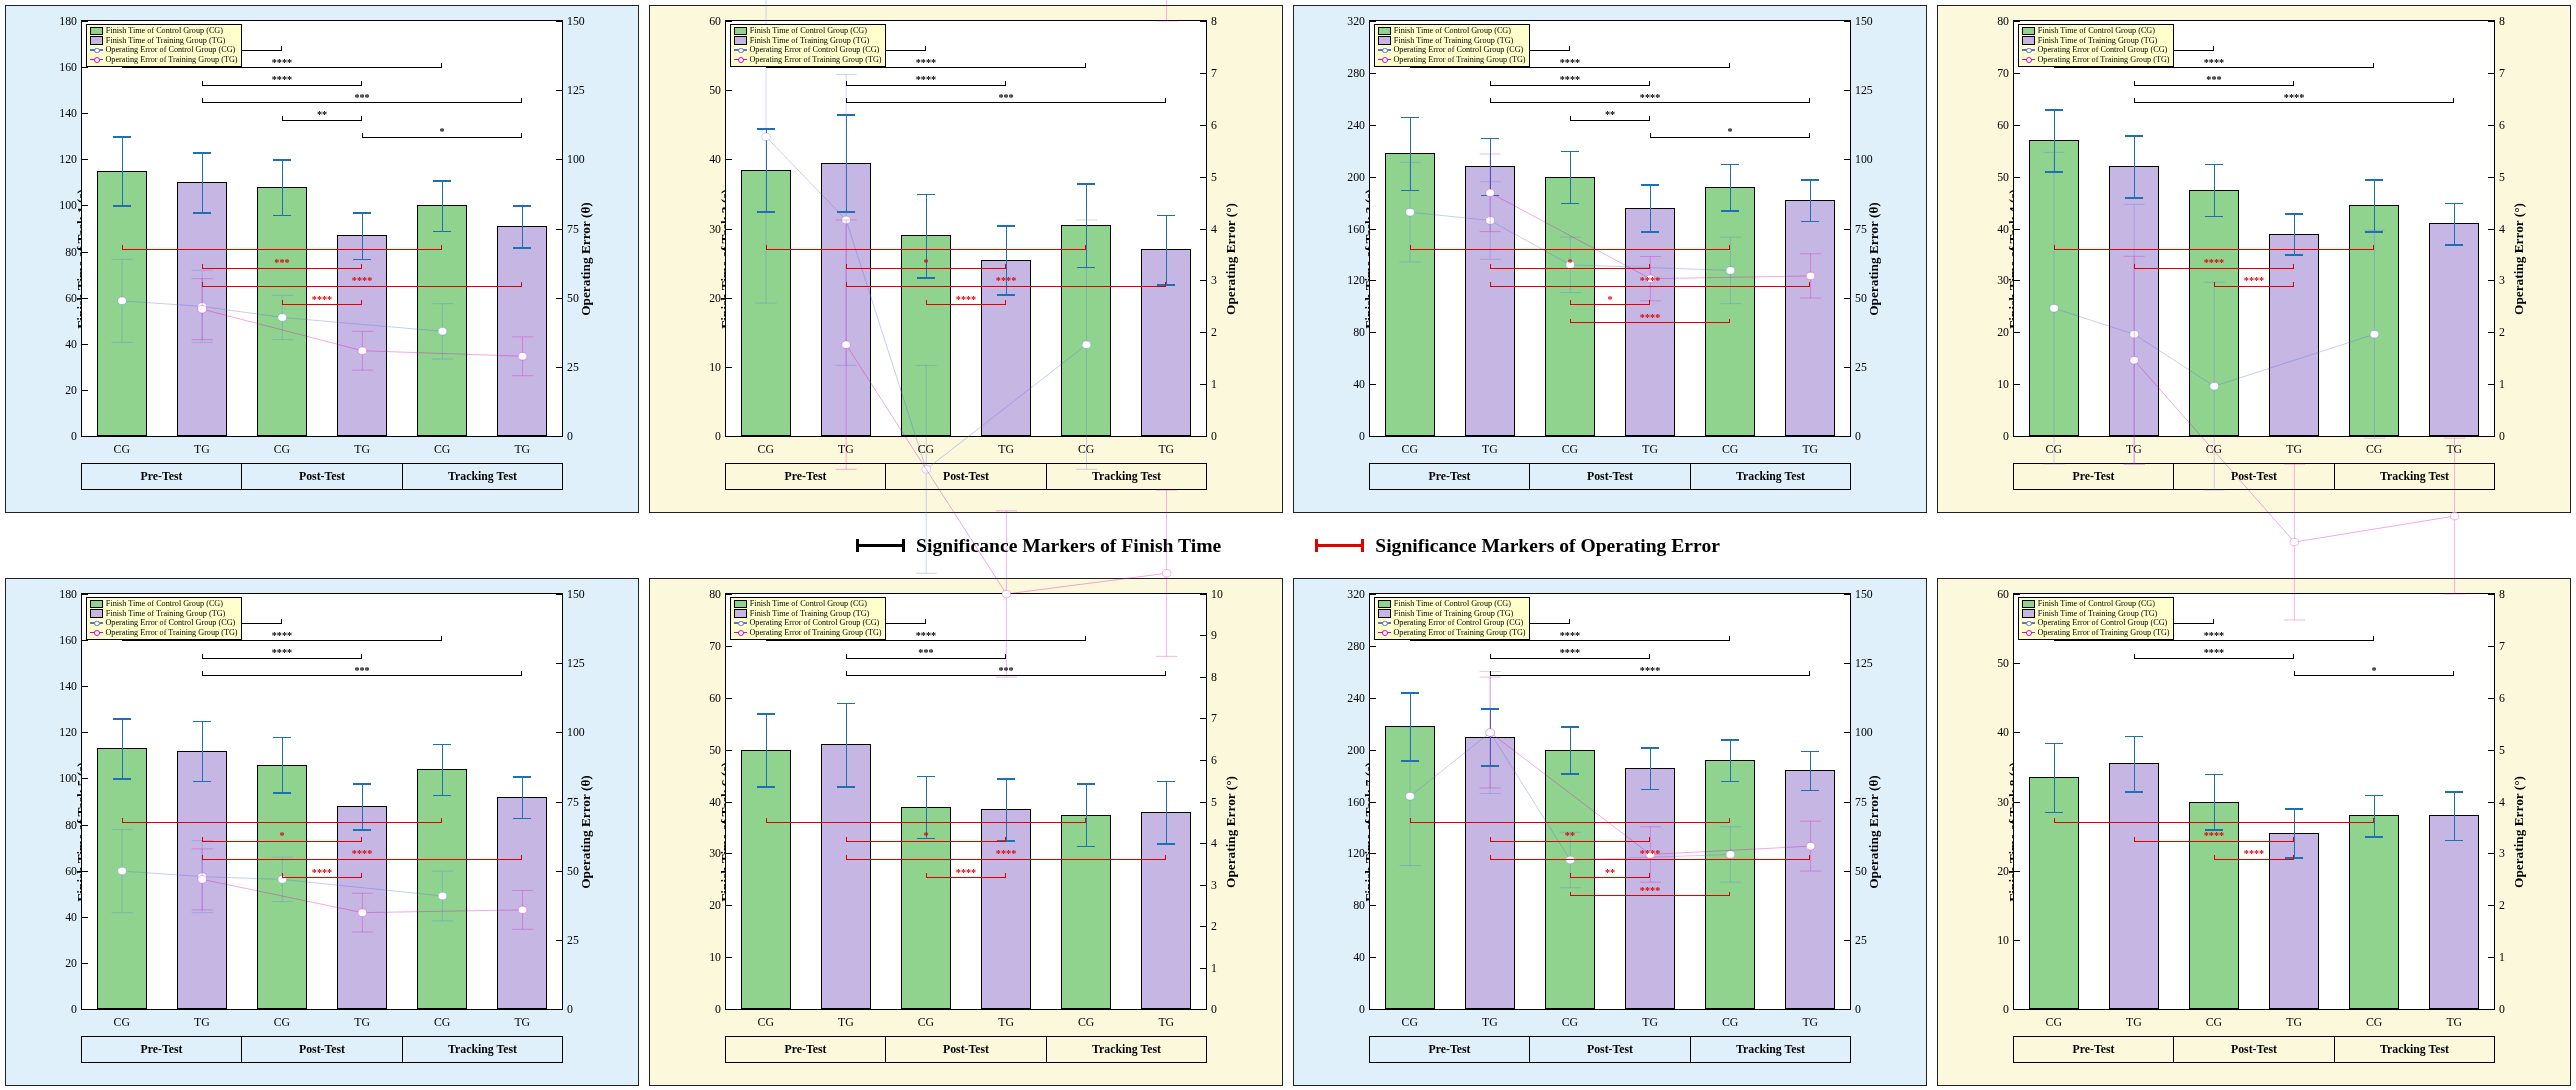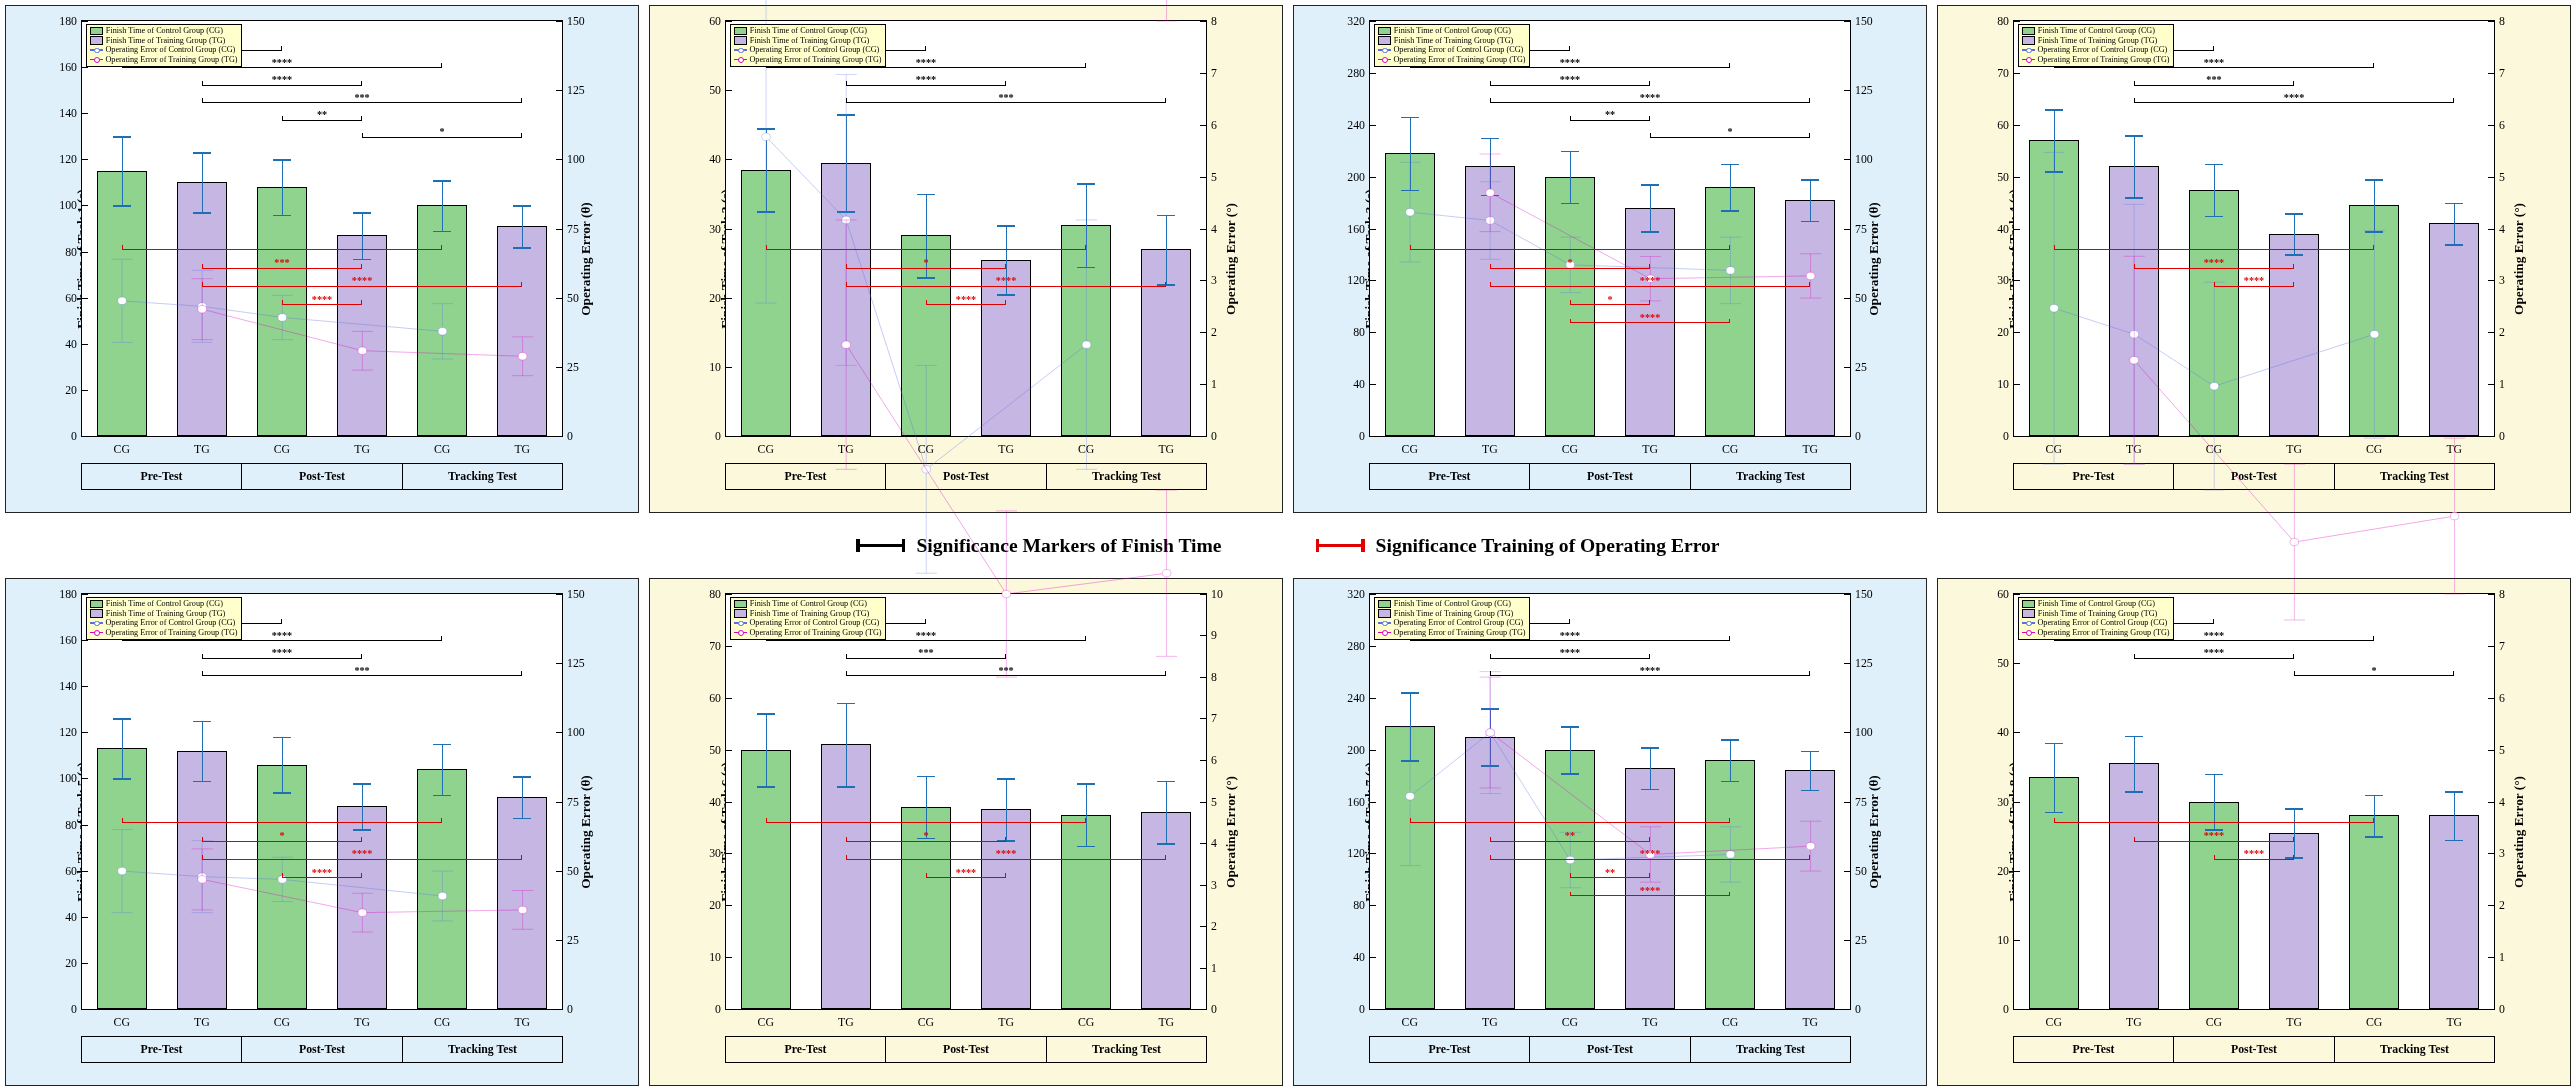--- a/index.html
+++ b/index.html
@@ -740,21 +740,21 @@
           <b class="r" style="background: rgb(0, 0, 0);"></b>
         </div>
         <span>Significance Markers of Finish Time</span>
       </div>
       <div class="keyitem">
         <div class="keybar">
           <i style="background: rgb(224, 0, 0);"></i>
           <b class="l" style="background: rgb(224, 0, 0);"></b>
           <b class="r" style="background: rgb(224, 0, 0);"></b>
         </div>
-        <span>Significance Training of Operating Error</span>
+        <span>Significance Markers of Operating Error</span>
       </div>
     </div>
     <div class="panel blue">
       <div class="ylabel-left">Finish Time of Task 5 (s)</div>
       <div class="ylabel-right">Operating Error (θ)</div>
       <div class="plotbox">
         <div class="tick l" style="top: 100%;">0</div>
         <div class="tickmark l" style="top: 100%;"></div>
         <div class="tick l" style="top: 88.8889%;">20</div>
         <div class="tickmark l" style="top: 88.8889%;"></div>

